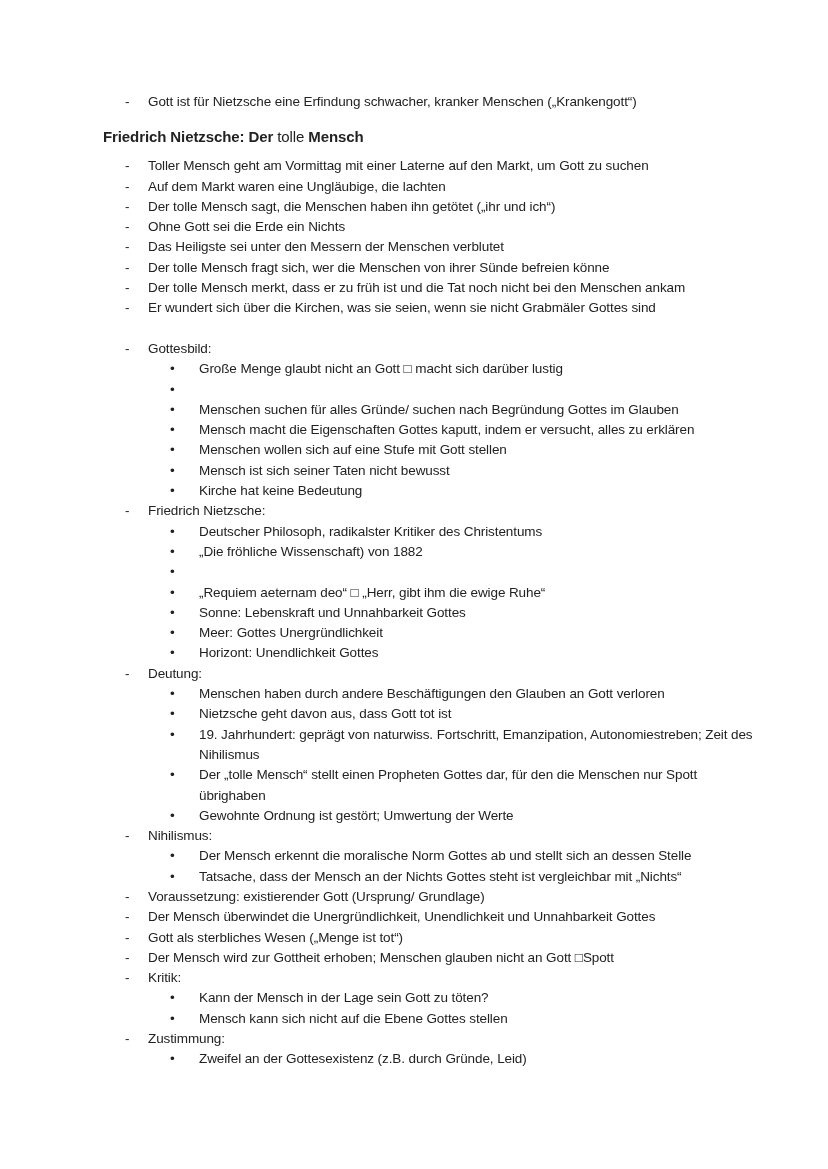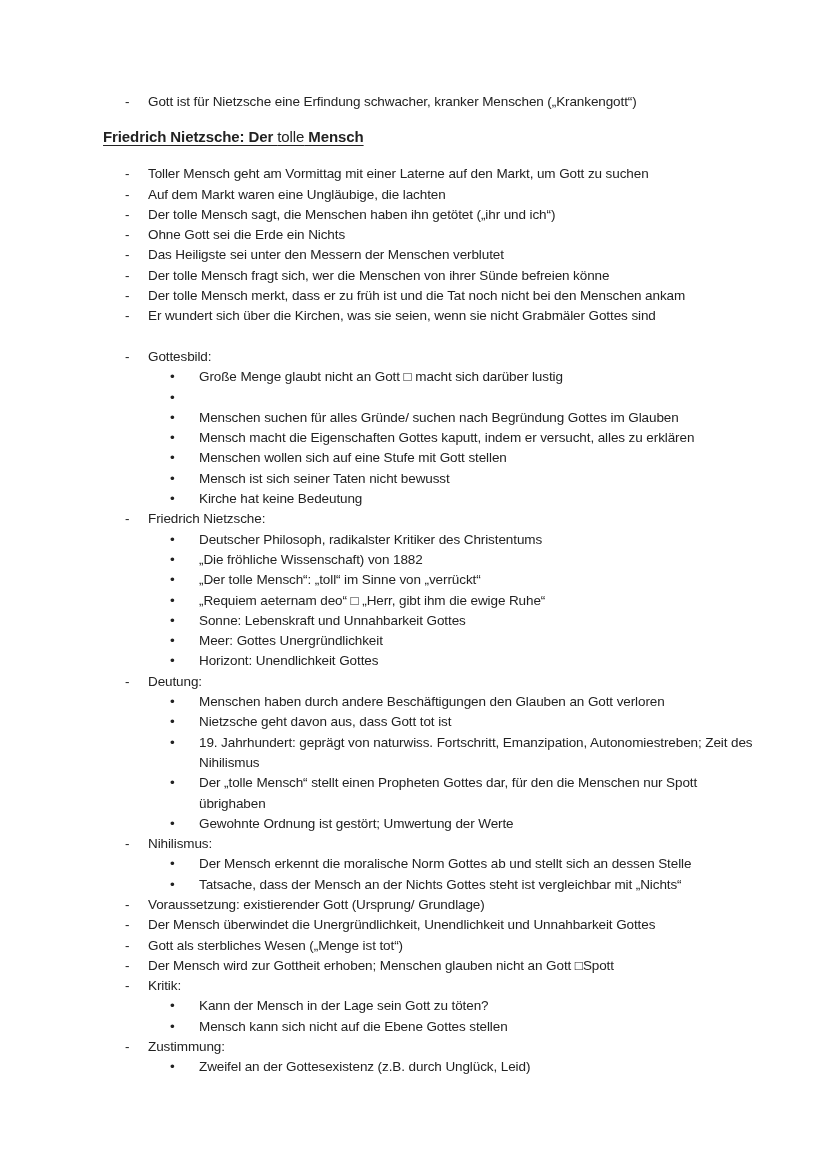--- a/index.html
+++ b/index.html
@@ -29,24 +29,23 @@
     display: flex;
     align-items: baseline;
   }
   .row .marker { flex: 0 0 auto; }
   .row .text   { flex: 1 1 auto; }
   .li1 { padding-left: 22px; }
   .li1 .marker { width: 23px; }
   .li2 { padding-left: 67px; }
   .li2 .marker { width: 29px; }
   .heading {
-    margin: 14px 0 16px 0;
+    margin: 14px 0 8px 0;
     font-size: 15px;
     line-height: 22px;
-    text-decoration: underline;
     text-underline-offset: 2.5px;
   }
   .heading .bold { font-weight: bold; }
   .gap { height: 20.3px; }
 </style>
 </head>
 <body>
 
 <div class="page">
   <div class="content" id="content">
@@ -126,21 +125,20 @@
       <div class="row li2">
         <span class="marker">•</span>
         <span class="text">Deutscher Philosoph, radikalster Kritiker des Christentums</span>
       </div>
       <div class="row li2">
         <span class="marker">•</span>
         <span class="text">„Die fröhliche Wissenschaft) von 1882</span>
       </div>
       <div class="row li2">
         <span class="marker">•</span>
-        <span class="text">„Der tolle Mensch“: „toll“ im Sinne von „verrückt“</span>
       </div>
       <div class="row li2">
         <span class="marker">•</span>
         <span class="text">„Requiem aeternam deo“ □ „Herr, gibt ihm die ewige Ruhe“</span>
       </div>
       <div class="row li2">
         <span class="marker">•</span>
         <span class="text">Sonne: Lebenskraft und Unnahbarkeit Gottes</span>
       </div>
       <div class="row li2">
@@ -214,16 +212,16 @@
       <div class="row li2">
         <span class="marker">•</span>
         <span class="text">Mensch kann sich nicht auf die Ebene Gottes stellen</span>
       </div>
       <div class="row li1">
         <span class="marker">-</span>
         <span class="text">Zustimmung:</span>
       </div>
       <div class="row li2">
         <span class="marker">•</span>
-        <span class="text">Zweifel an der Gottesexistenz (z.B. durch Unglück, Leid)</span>
+        <span class="text">Zweifel an der Gottesexistenz (z.B. durch Gründe, Leid)</span>
       </div>
     </div>
 </div>
 
 </body></html>

